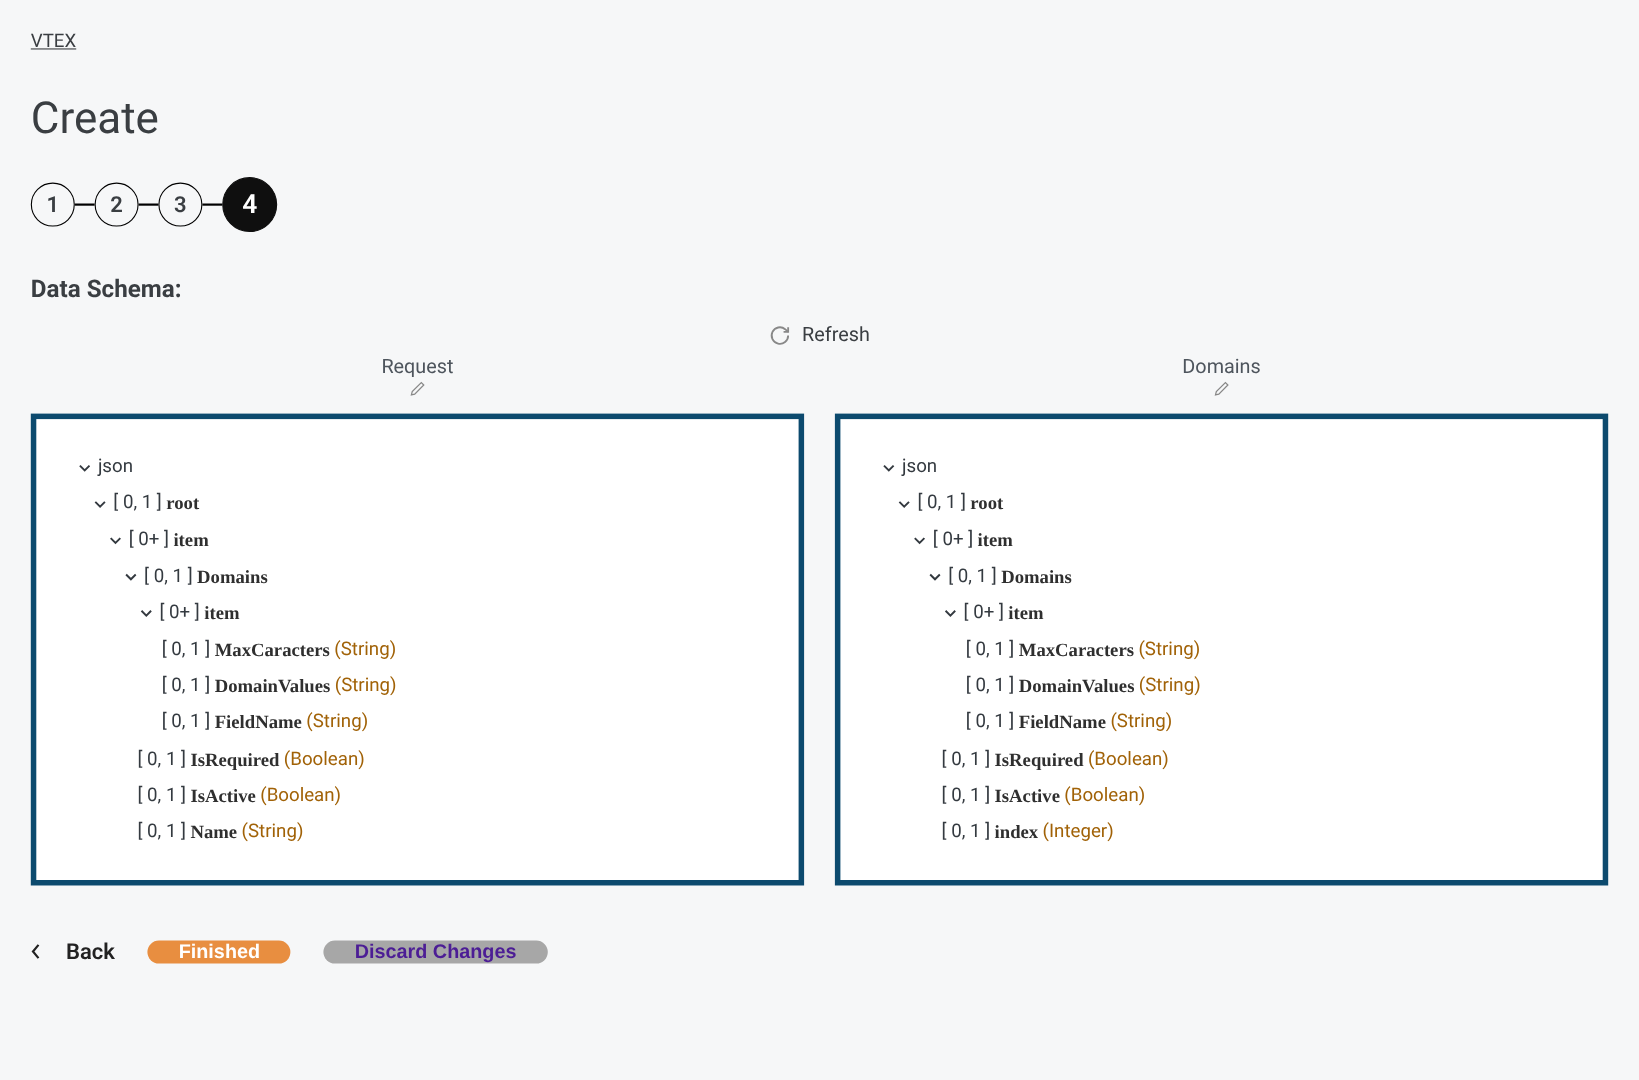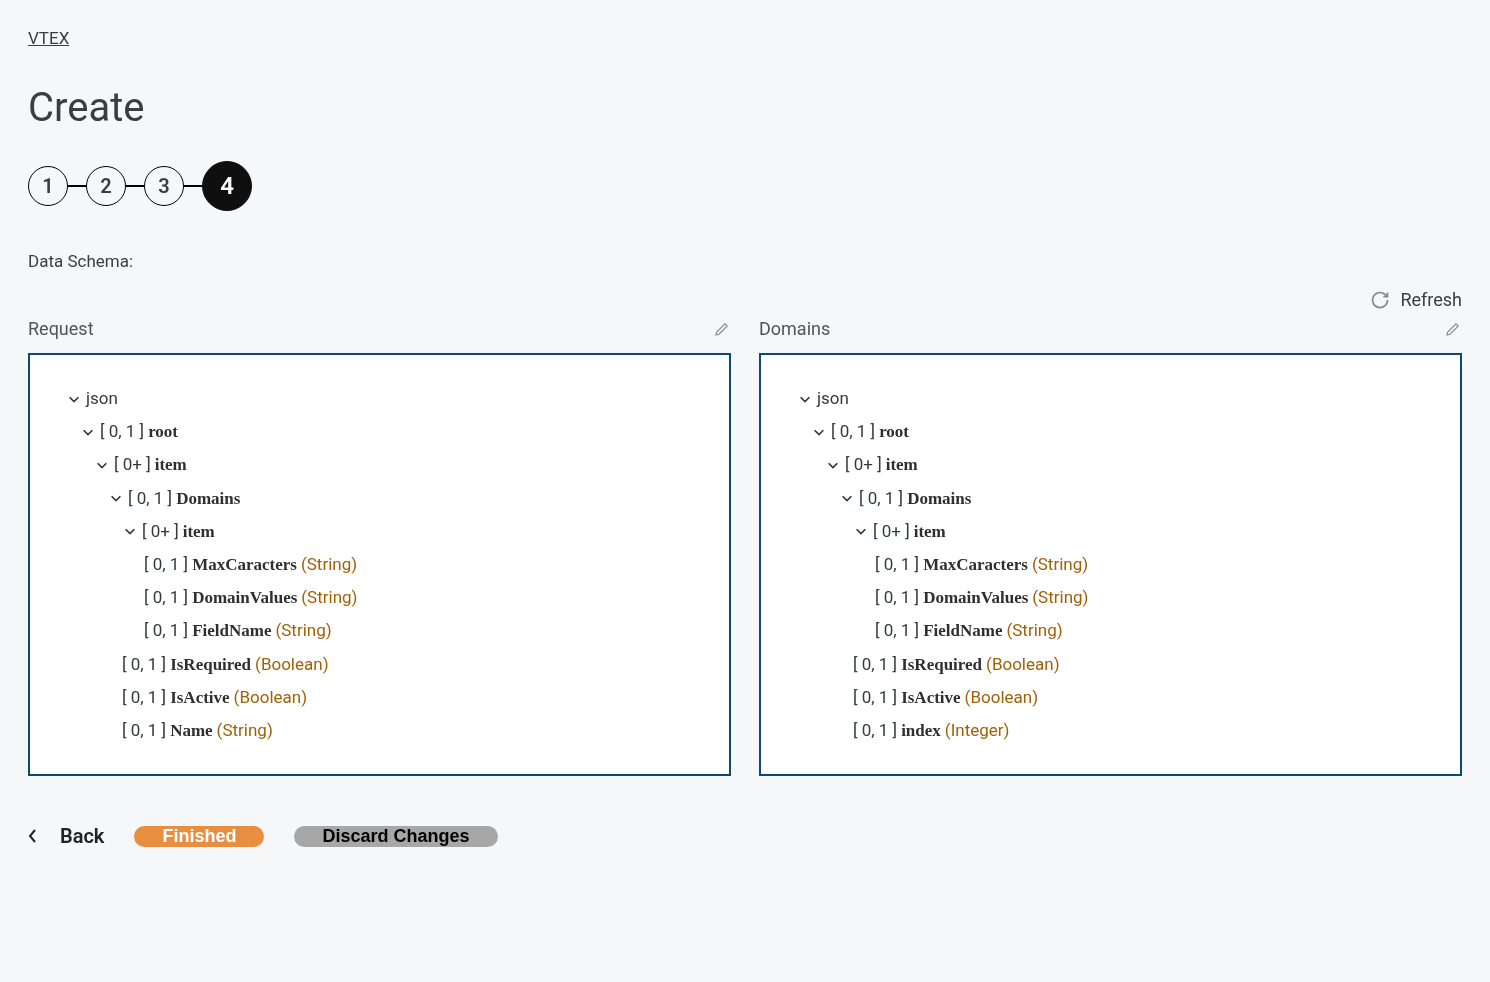--- a/index.html
+++ b/index.html
@@ -52,28 +52,28 @@
       width: 50px;
       height: 50px;
       font-size: 24px;
     }
     .step-line {
       width: 18px;
       height: 1.5px;
       background: #000;
     }
     .section-title {
-      font-size: 17px;
-      font-weight: 400;
+      font-size: 22px;
+      font-weight: 700;
       color: #3a3e42;
       margin-bottom: 8px;
     }
     .refresh-row {
       display: flex;
-      justify-content: flex-end;
+      justify-content: center;
       margin-bottom: 8px;
       margin-top: 18px;
     }
     .refresh-btn {
       display: flex;
       align-items: center;
       gap: 10px;
       cursor: pointer;
       color: #3a3e42;
       font-size: 18px;
@@ -81,42 +81,42 @@
     .columns {
       display: flex;
       gap: 28px;
     }
     .col {
       flex: 1;
       min-width: 0;
     }
     .col-header {
       display: flex;
-      justify-content: space-between;
       align-items: center;
       margin-bottom: 14px;
       color: #4e555d;
       font-size: 18px;
+      flex-direction: column;
     }
     .edit-icon {
       width: 18px;
       height: 18px;
       cursor: pointer;
       stroke: #888;
       fill: none;
     }
     .refresh-icon {
       width: 20px;
       height: 20px;
       stroke: #888;
       fill: none;
     }
     .panel {
       background: #fff;
-      border: 2px solid #0c4a6e;
+      border: 5px solid #0c4a6e;
       padding: 24px 36px;
       font-size: 17px;
       color: #343a40;
     }
     .node {
       display: flex;
       align-items: center;
       gap: 4px;
       margin: 6px 0;
       line-height: 1.6;
@@ -173,21 +173,21 @@
       font-size: 18px;
       font-weight: 600;
       cursor: pointer;
     }
     .btn-primary {
       background: #e88e40;
       color: #fff;
     }
     .btn-secondary {
       background: #a7a7a7;
-      color: #000000;
+      color: #4c1d95;
     }
   </style>
 </head>
 <body>
 
 
 
 <a class="breadcrumb">VTEX</a>
 
 <h1 class="page-title">Create</h1>

